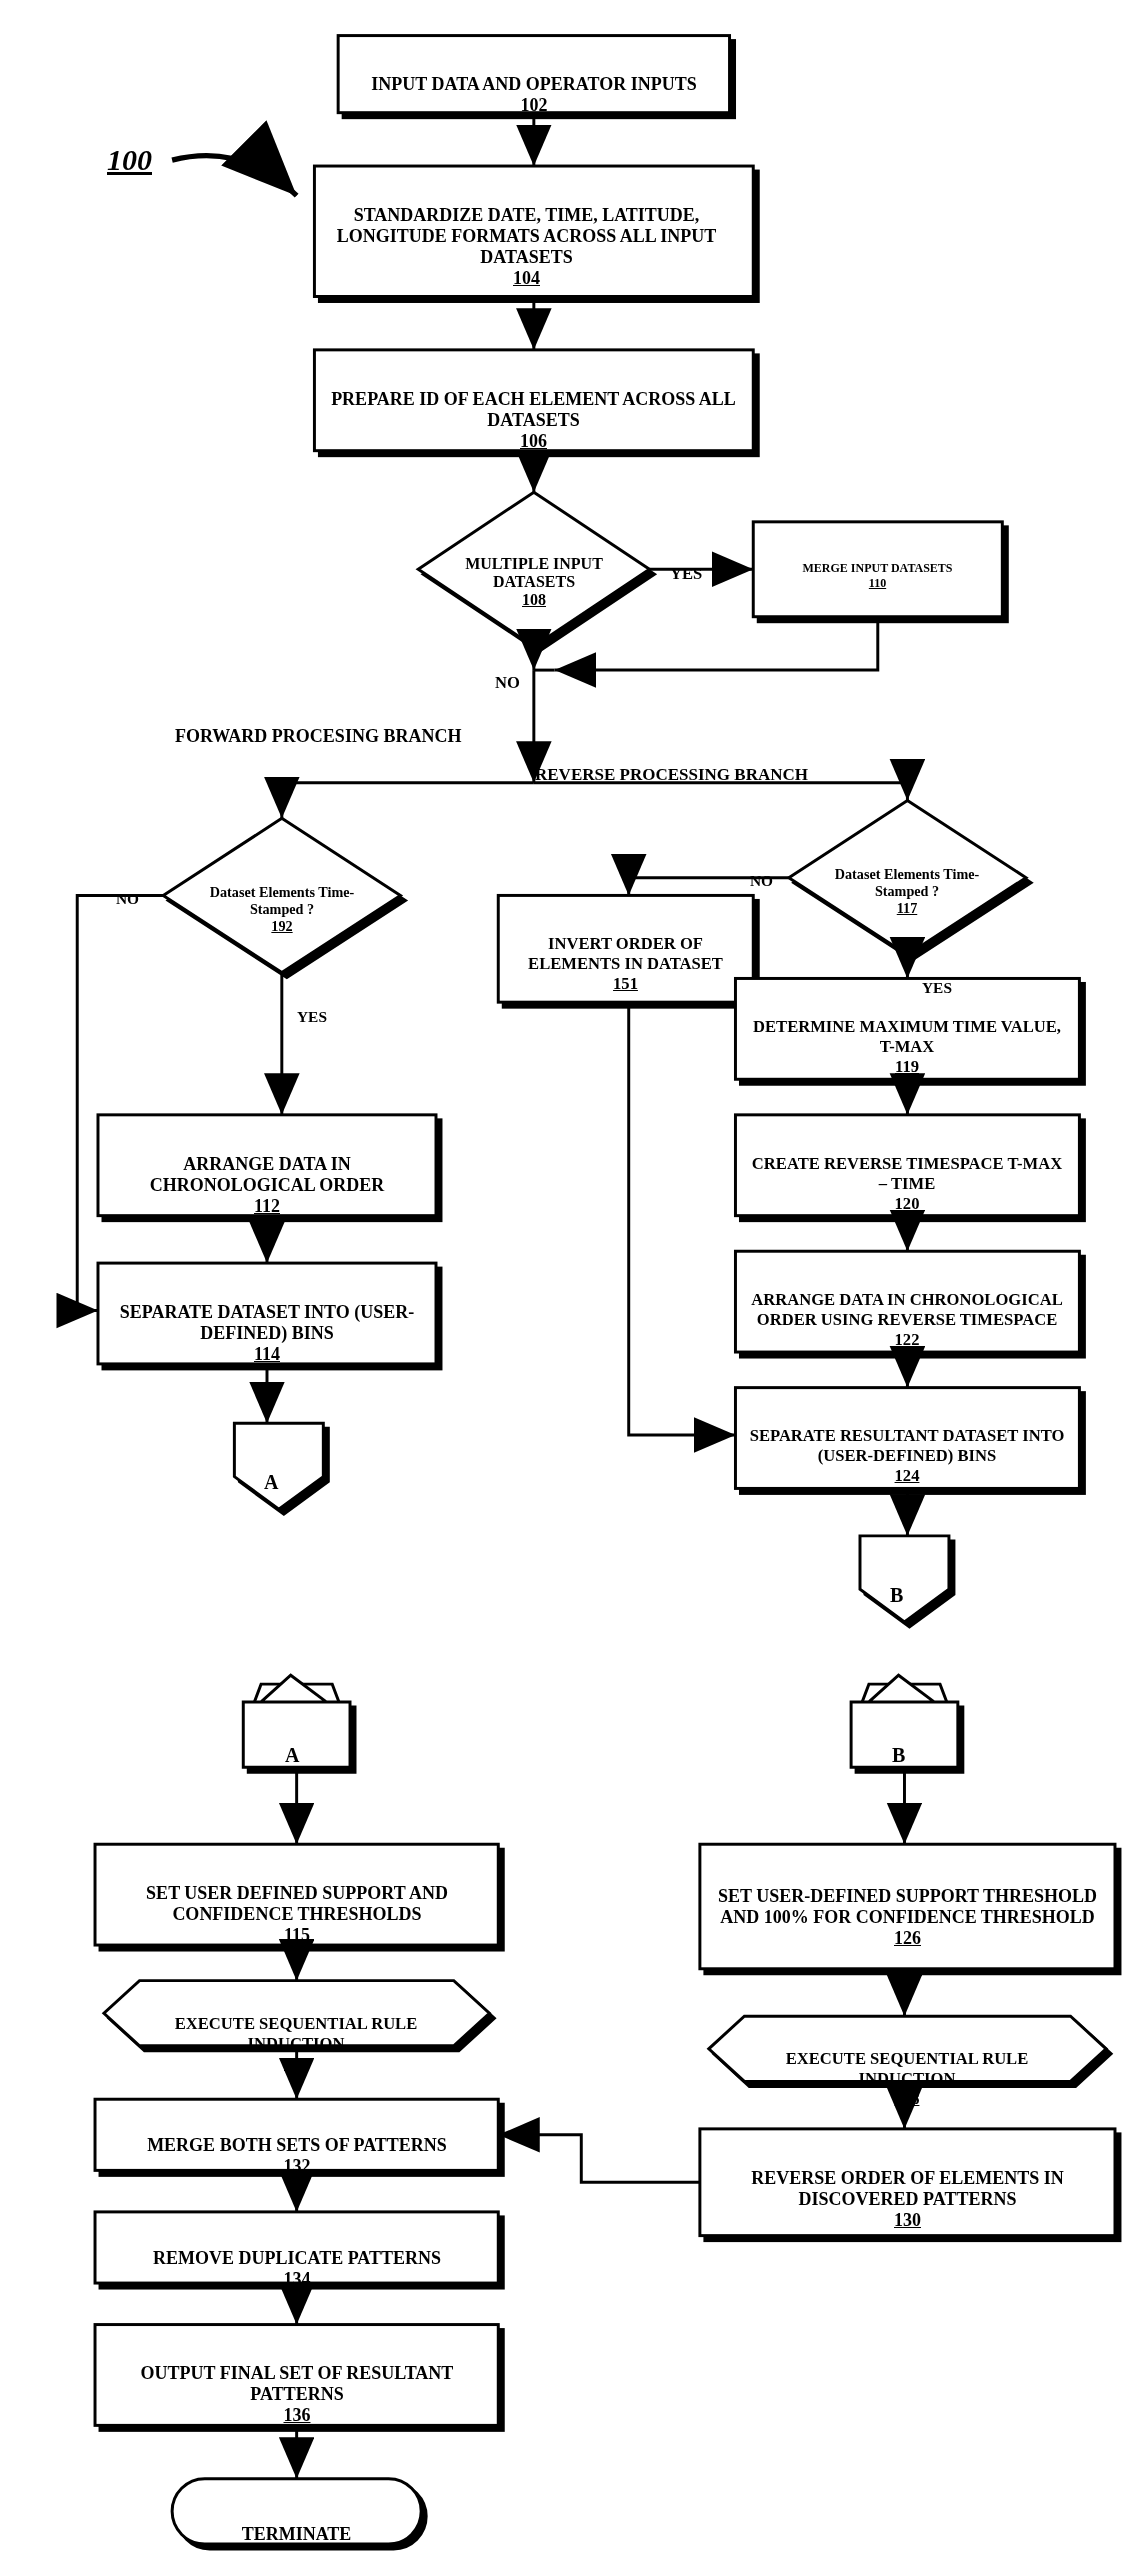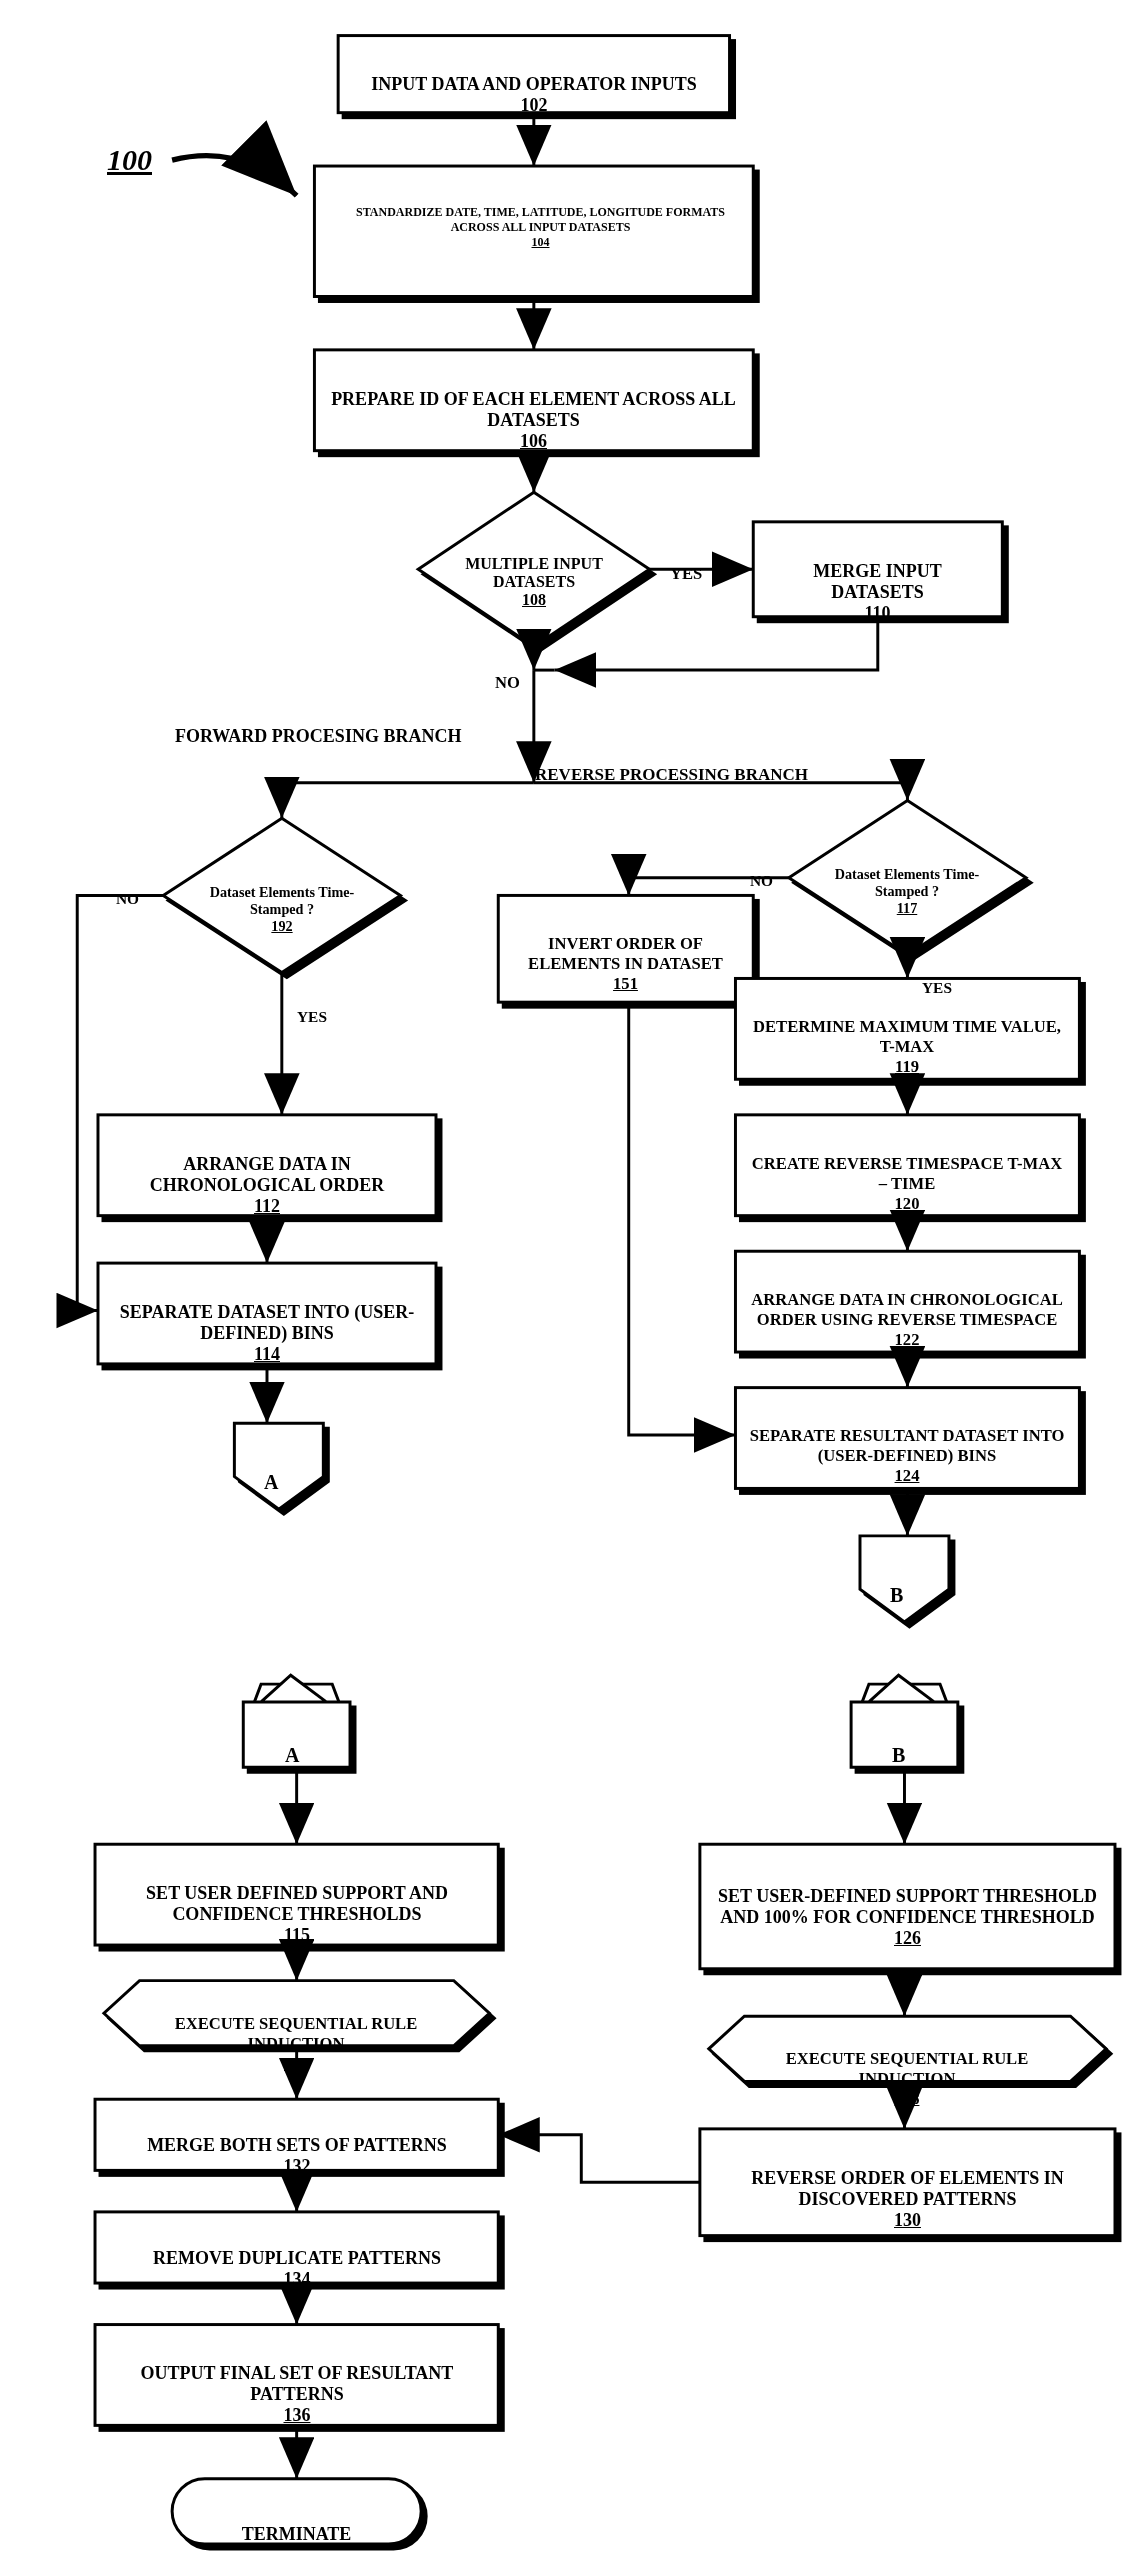--- a/index.html
+++ b/index.html
@@ -124,33 +124,33 @@
 
 <line x1="900" y1="1130" x2="935" y2="1130" stroke="#000" stroke-width="5"></line>
 </svg>
 
 <div class="txt" style="left:107px;top:119px;font-size:30px;font-style:italic;text-decoration:underline;">100</div>
 
 <div class="txt" style="left:350px;top:50px;width:368px;font-size:18px;">
   <span>INPUT DATA AND OPERATOR INPUTS</span><br>
   <span style="text-decoration:underline">102</span>
 </div>
-<div class="txt" style="left:336px;top:181px;width:409px;font-size:12px;">
+<div class="txt" style="left:322px;top:181px;width:409px;font-size:18px;">
   <span>STANDARDIZE DATE, TIME, LATITUDE, LONGITUDE FORMATS ACROSS ALL INPUT DATASETS</span><br>
   <span style="text-decoration:underline">104</span>
 </div>
 <div class="txt" style="left:329px;top:365px;width:409px;font-size:18px;">
   <span>PREPARE ID OF EACH ELEMENT ACROSS ALL DATASETS</span><br>
   <span style="text-decoration:underline">106</span>
 </div>
 <div class="txt" style="left:451px;top:531px;width:166px;font-size:16px;">
   <span>MULTIPLE INPUT DATASETS</span><br>
   <span style="text-decoration:underline">108</span>
 </div>
-<div class="txt" style="left:765px;top:537px;width:225px;font-size:18px;">
+<div class="txt" style="left:765px;top:537px;width:225px;font-size:12px;">
   <span>MERGE INPUT DATASETS</span><br>
   <span style="text-decoration:underline">110</span>
 </div>
 
 <div class="txt" style="left:670px;top:540px;font-size:16.6px;">YES</div>
 <div class="txt" style="left:495px;top:649px;font-size:16.6px;">NO</div>
 
 <div class="txt" style="left:175px;top:702px;font-size:18px;">FORWARD  PROCESING BRANCH</div>
 <div class="txt" style="left:535px;top:741px;font-size:17px;">REVERSE PROCESSING BRANCH</div>
 

